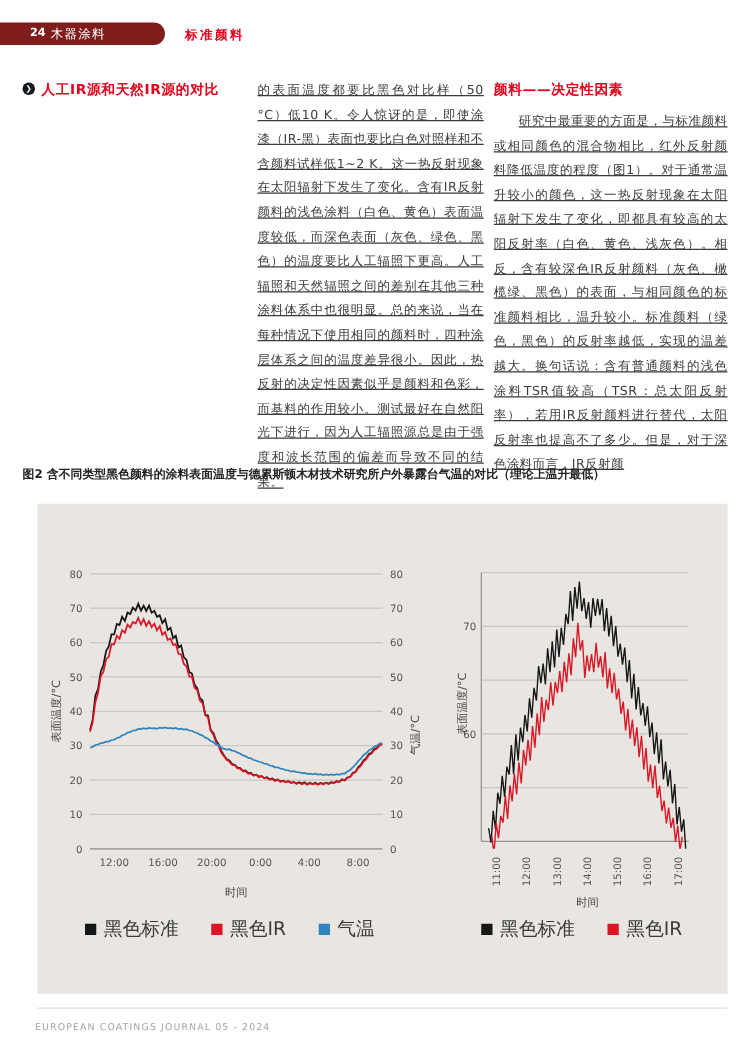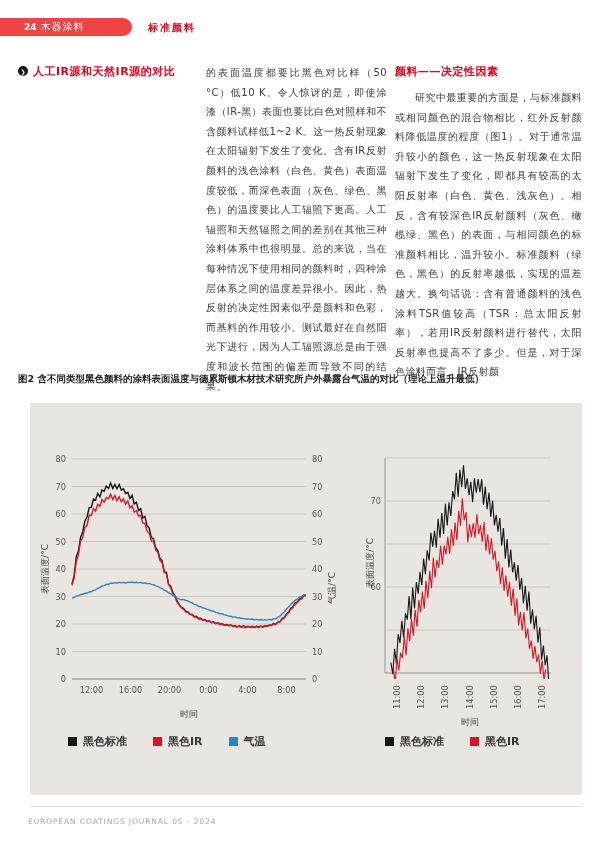--- a/index.html
+++ b/index.html
@@ -14,43 +14,43 @@
   
   .col{position:absolute;top:60px;width:181px;}
   #col1{left:18px;}
   #col2{left:206px;}
   #col3{left:395px;width:187px;}
   .heading-row{display:flex;align-items:center;margin:4px 0 10px 0;height:14px;}
   .bullet{width:10px;height:10px;border-radius:50%;background:#14181f;color:#fff;font-size:6px;
           display:flex;align-items:center;justify-content:center;margin-right:5px;flex:0 0 10px;}
   h2{font-size:11px;font-weight:bold;color:#e2001a;margin:0;letter-spacing:0.5px;}
   .para{font-size:10px;line-height:19.6px;letter-spacing:0.4px;color:#3b3b3b;margin:0;
-        text-align:justify;}
+        text-align:justify;text-decoration:underline;}
   .para.indent{text-indent:2em;}
   #col2 .para{margin-top:3px;}
   
   #fig-caption{position:absolute;left:18px;top:373px;width:568px;font-size:9.5px;font-weight:bold;color:#222;}
   #panel{position:absolute;left:30px;top:403px;width:552px;height:392px;background:#e9e6e2;}
   #chart-svg{position:absolute;left:0;top:0;}
   .legend{position:absolute;display:flex;gap:0;}
   .legend .item{display:flex;align-items:center;margin-right:26px;}
   .legend .sw{width:9px;height:9px;margin-right:6px;flex:0 0 9px;}
-  .legend .lbl{font-size:11px;color:#3a3a3a;font-weight:bold;}
+  .legend .lbl{font-size:15px;color:#3a3a3a;}
   #legend-left{left:38px;top:331px;}
   #legend-right{left:355px;top:331px;}
   
   #footer-rule{position:absolute;left:30px;top:806px;width:552px;height:1px;background:#e1dfdc;}
   #footer-text{position:absolute;left:28px;top:817px;font-size:7.5px;letter-spacing:0.9px;color:#a7a4a0;}
 </style>
 </head>
 <body>
 
 <div id="page">
 
-  <div id="banner" style="background: #ef4444;">
+  <div id="banner" style="background: #7f1d1d;">
     <span class="num">24</span>
     <span class="sec">木器涂料</span>
   </div>
   <div id="kicker">标准颜料</div>
 
   <div class="col" id="col1">
     <div class="heading-row">
       <span class="bullet">❯</span>
       <h2>人工IR源和天然IR源的对比</h2>
     </div>

